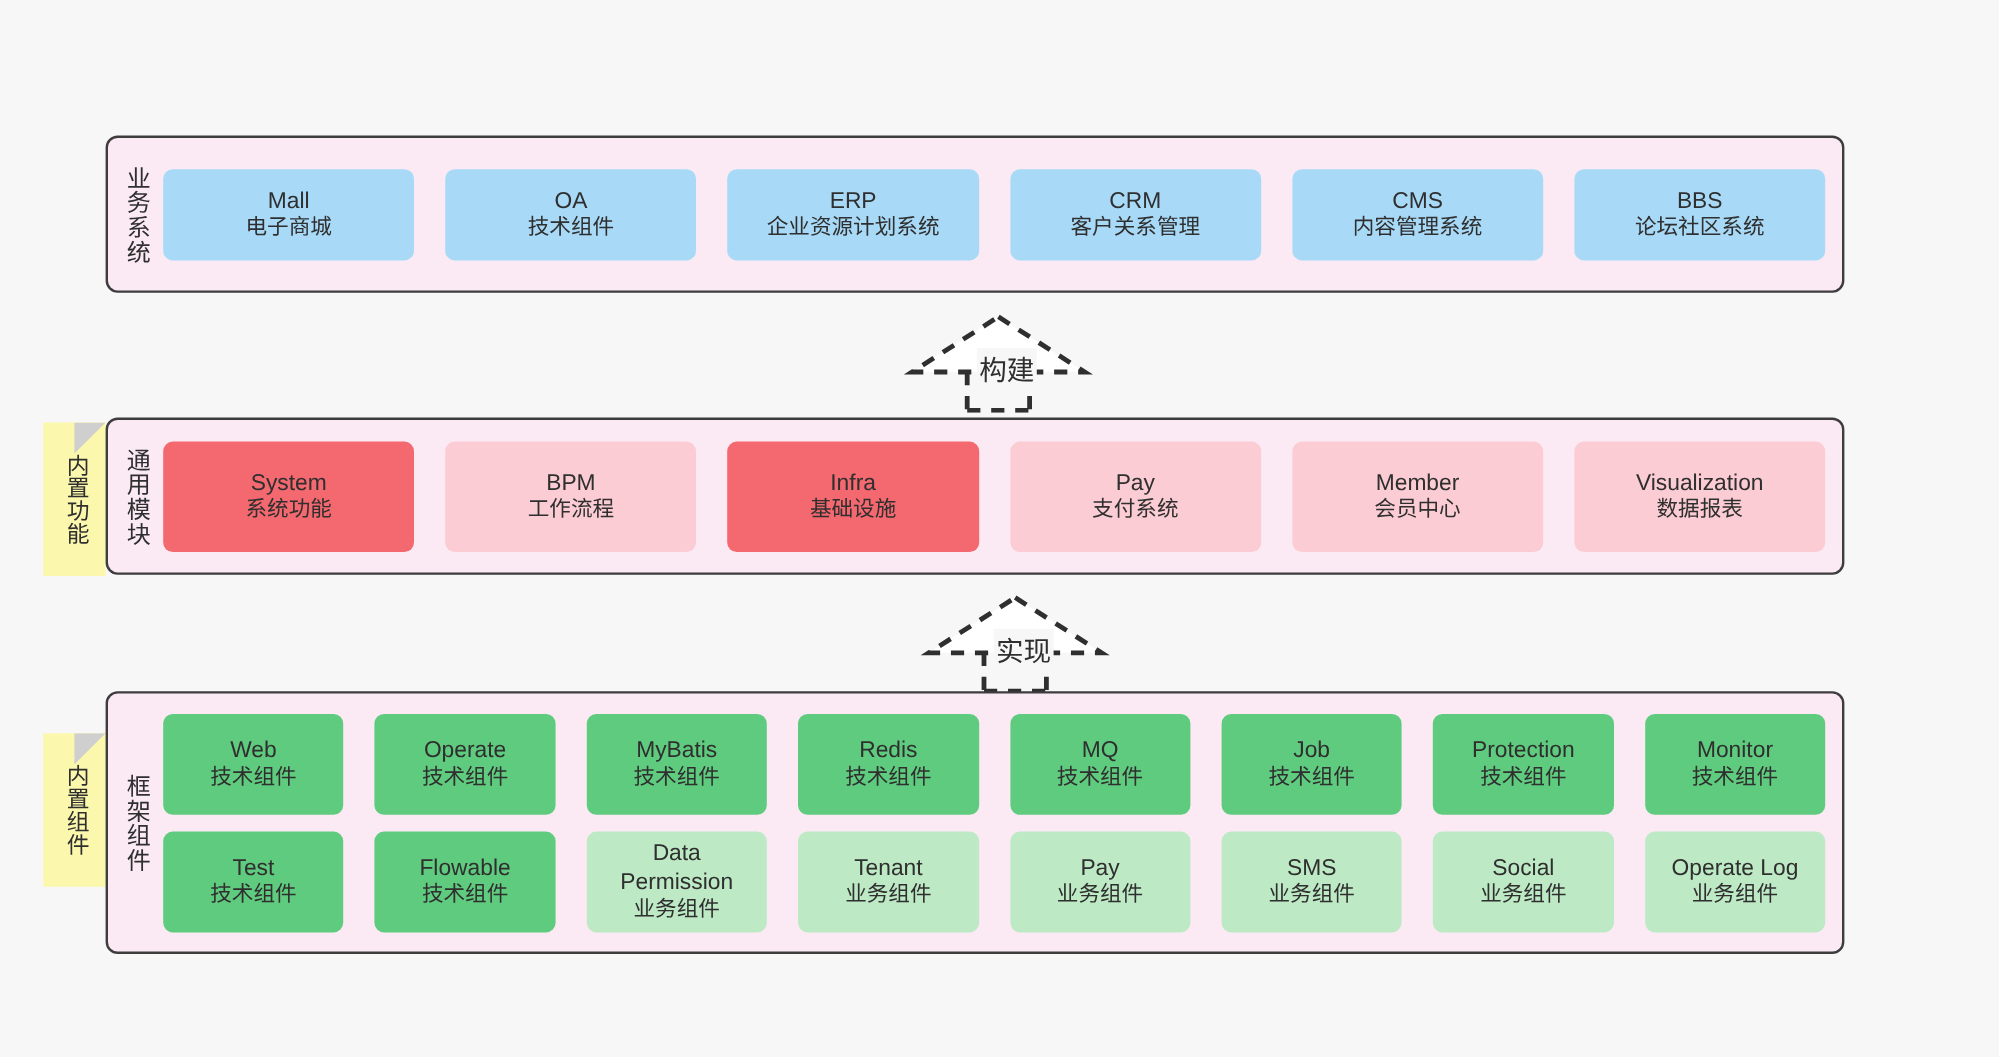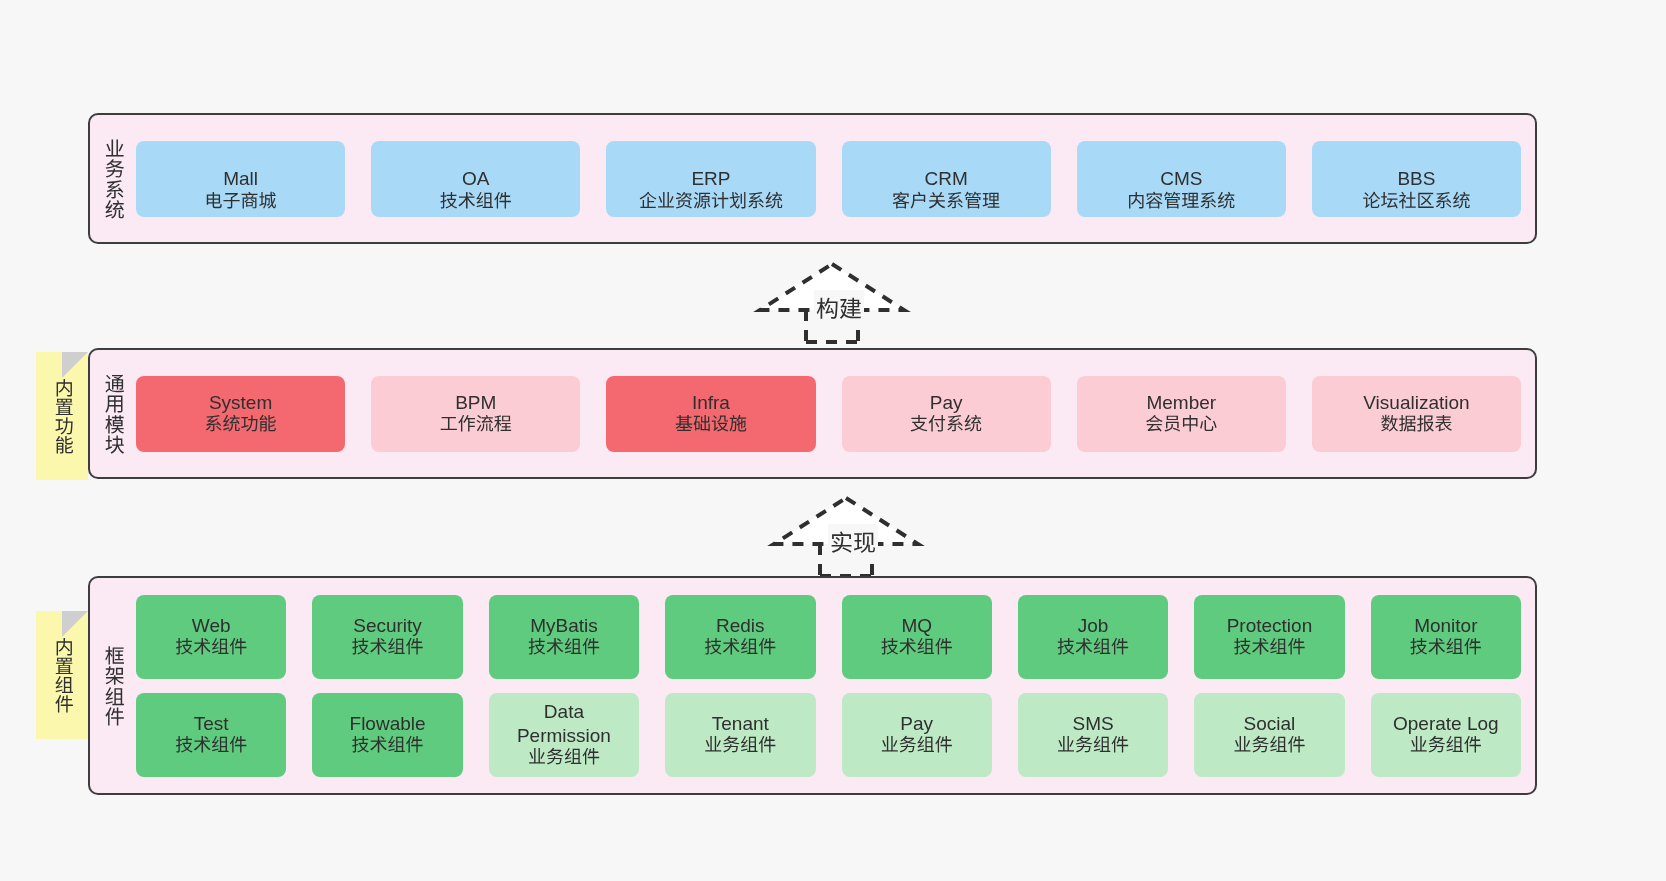--- a/index.html
+++ b/index.html
@@ -79,32 +79,32 @@
     text-align: center;
     line-height: 1.22;
     box-sizing: border-box;
     padding: 4px 6px;
     color: #2f2f2f;
   }
   .node .t1 { font-size: 19px; }
   .node .t2 { font-size: 18px; }
 
   
-  .c-blue        { background: #a8daf8; justify-content: flex-end; }
+  .c-blue        { background: #a8daf8; }
   .c-red         { background: #f4686f; }
   .c-pink        { background: #fbccd3; }
   .c-green       { background: #5fcb7e; text-align: right; }
   .c-greenlight  { background: #bde9c5; }
 
   
   #layer-business { left: 88px;  top: 113px; width: 1449px; height: 131px; }
   #layer-business .node-row { height: 76px; }
 
   #layer-modules  { left: 88px;  top: 348px; width: 1449px; height: 131px; }
-  #layer-modules .node-row { height: 76px; }
+  #layer-modules .node-row { height: 92px; }
 
   #layer-framework{ left: 88px;  top: 576px; width: 1449px; height: 219px; }
   #layer-framework .node-row { height: 84px; }
 
   
   .sticky {
     position: absolute;
     background: #fbf8ad;
     box-sizing: border-box;
     display: flex;
@@ -261,21 +261,21 @@
   <div class="layer" id="layer-framework">
     <div class="layer-caption">框架组件</div>
     <div class="layer-body">
 
       <div class="node-row">
         <div class="node c-green">
           <span class="t1">Web</span>
           <span class="t2">技术组件</span>
         </div>
         <div class="node c-green">
-          <span class="t1">Security</span>
+          <span class="t1">Operate</span>
           <span class="t2">技术组件</span>
         </div>
         <div class="node c-green">
           <span class="t1">MyBatis</span>
           <span class="t2">技术组件</span>
         </div>
         <div class="node c-green">
           <span class="t1">Redis</span>
           <span class="t2">技术组件</span>
         </div>

